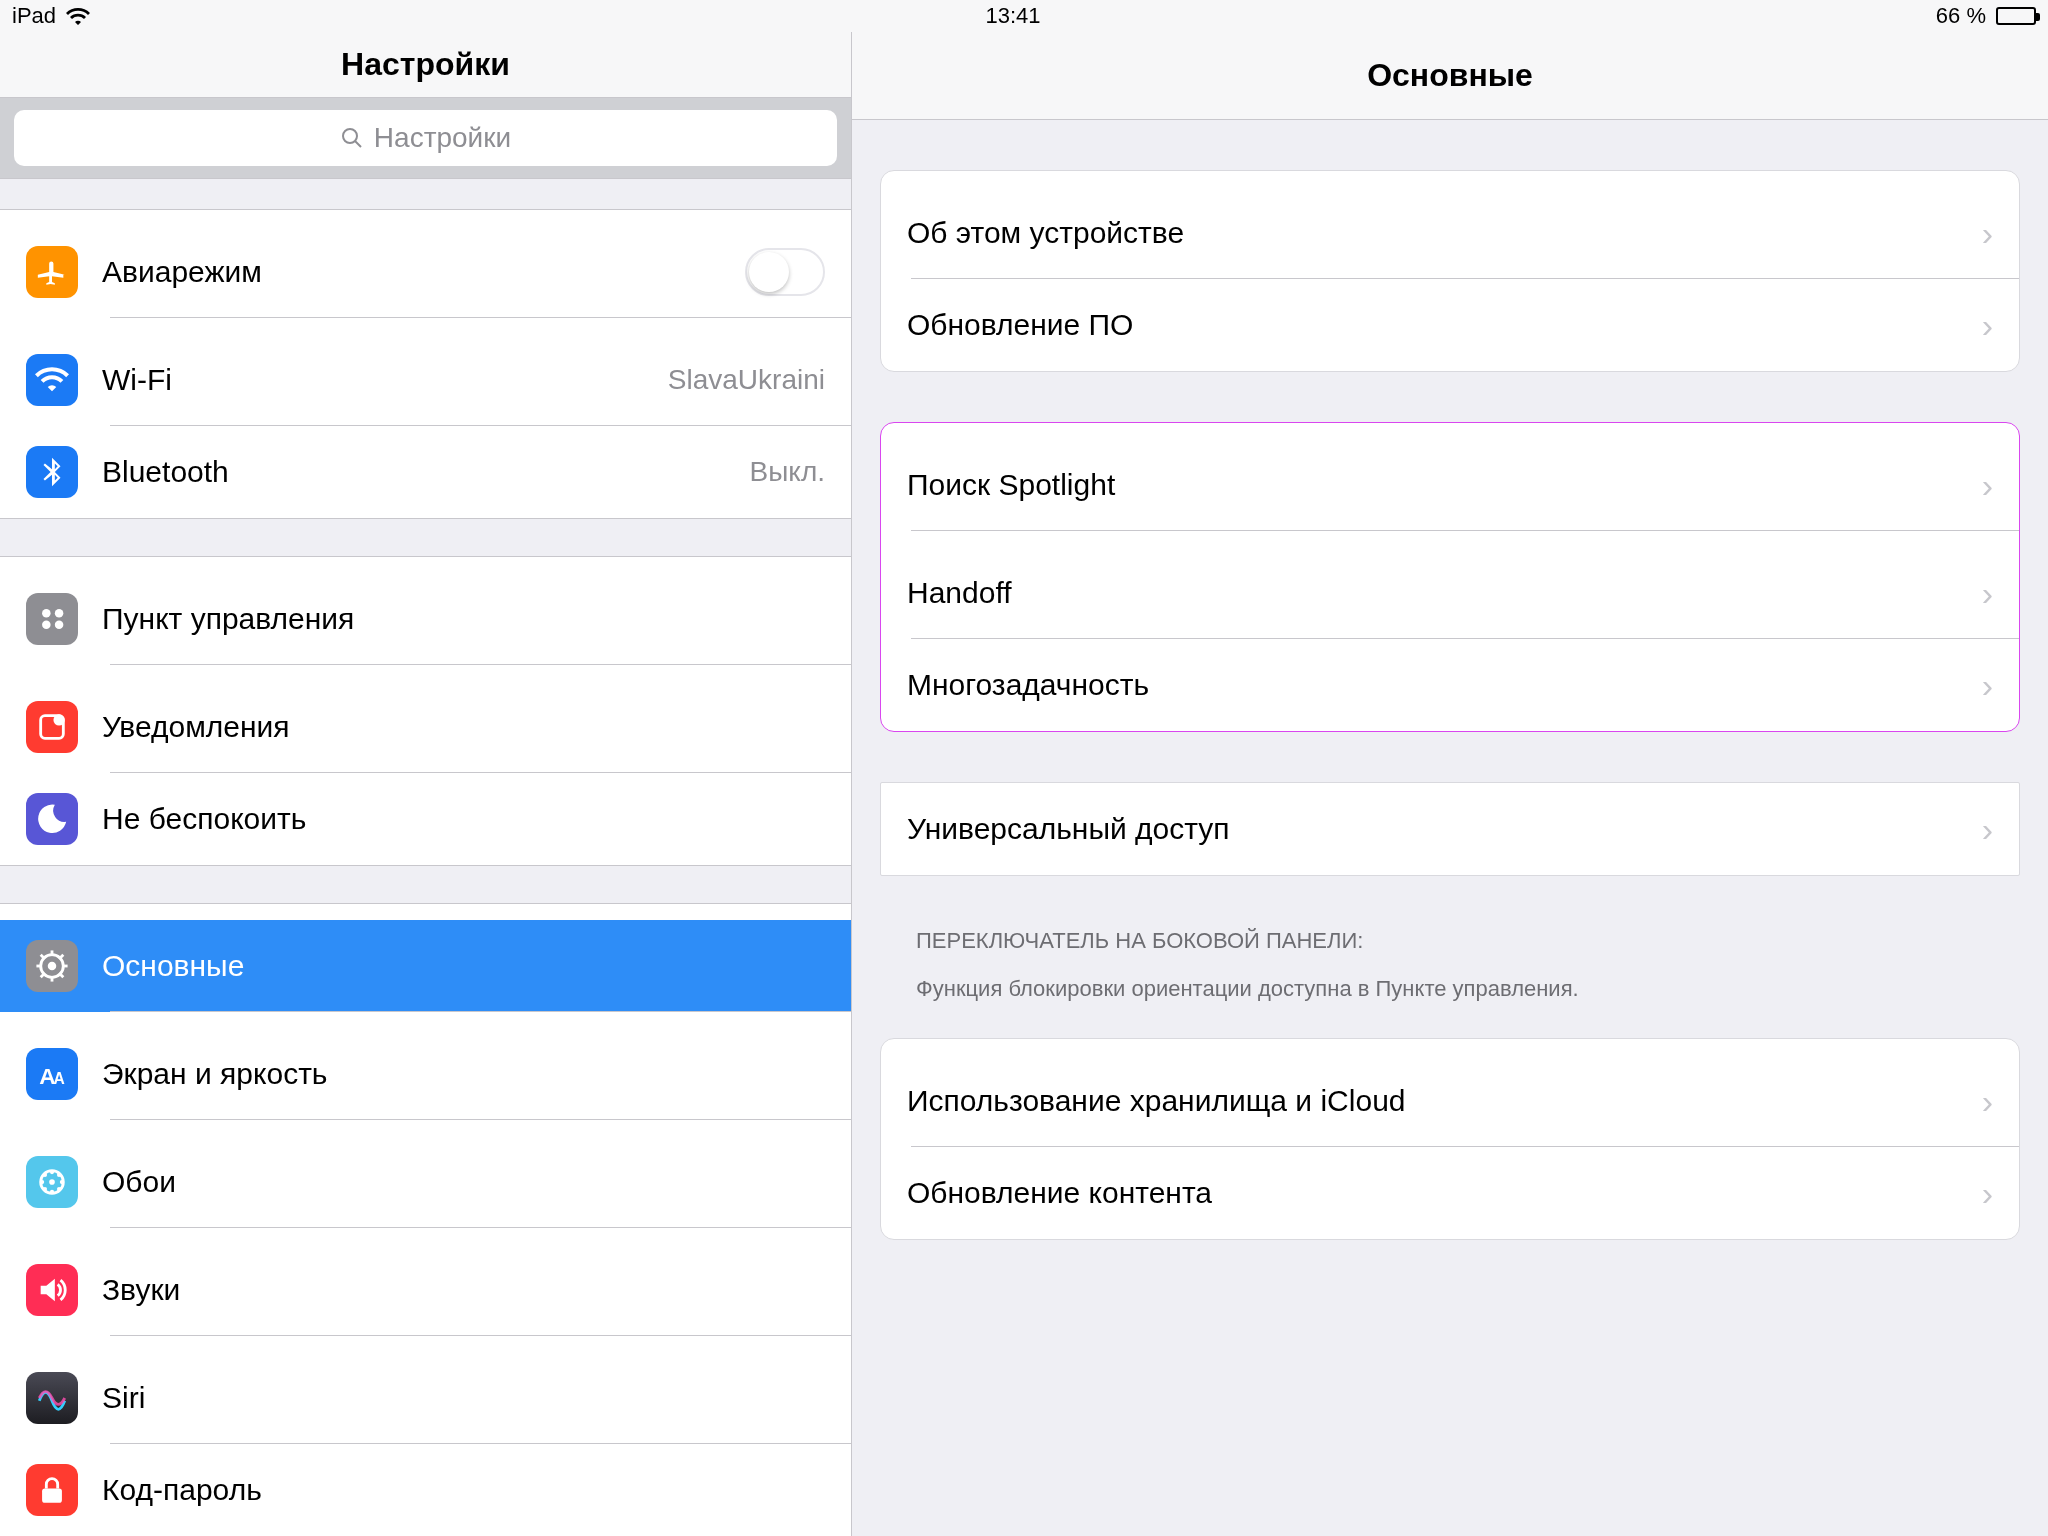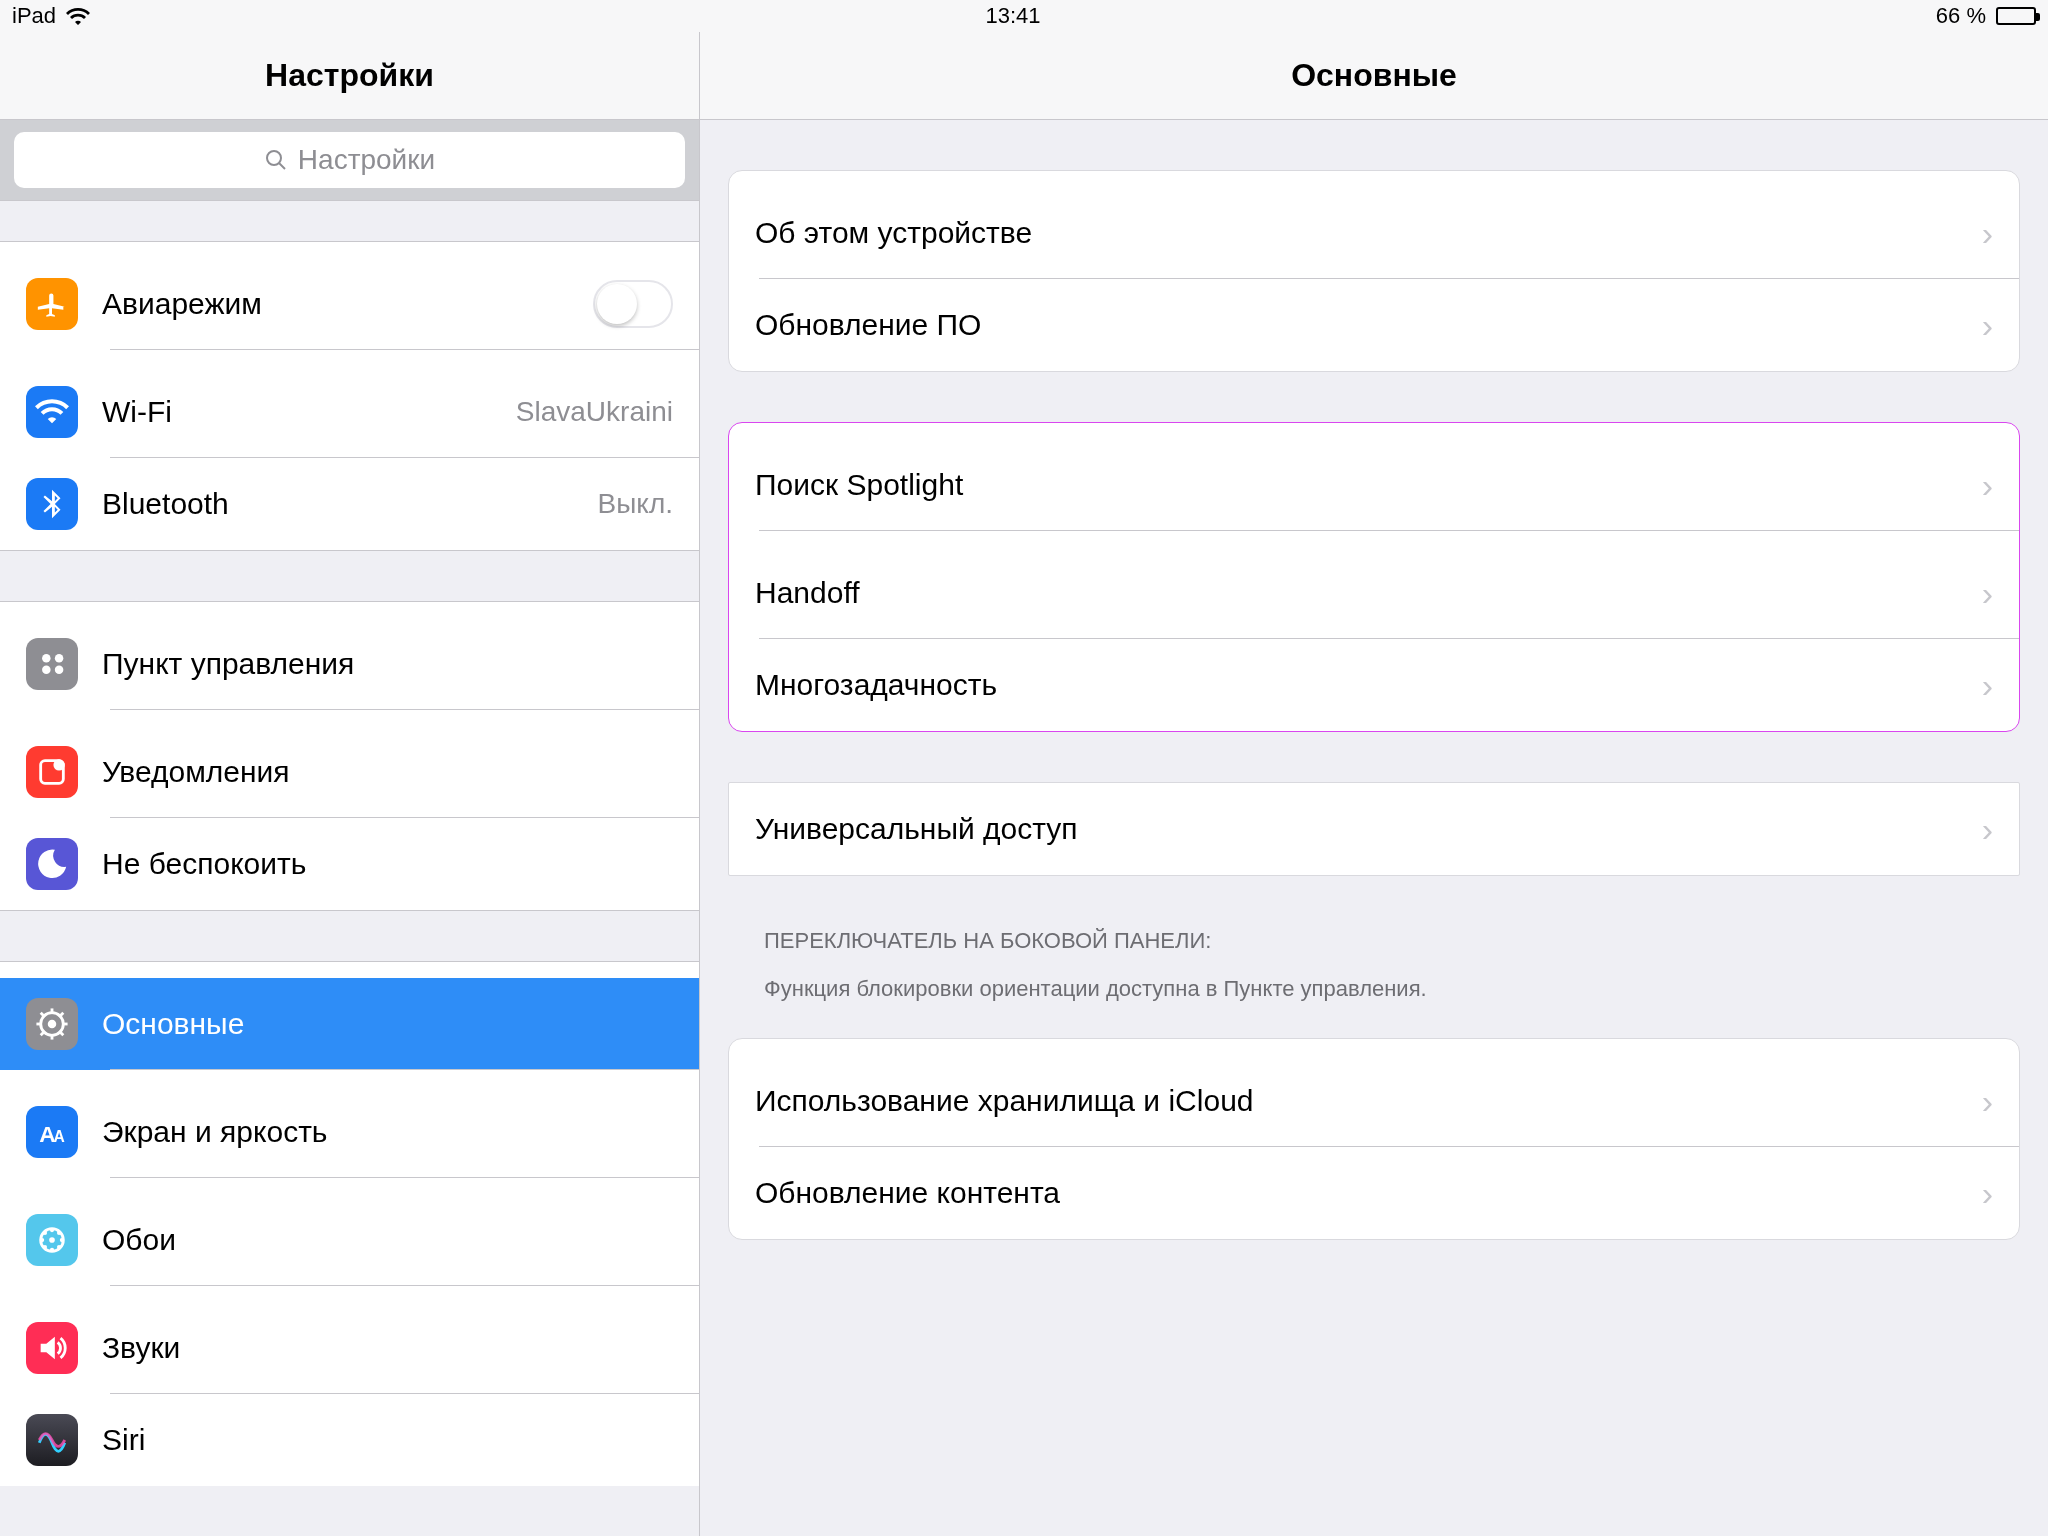--- a/index.html
+++ b/index.html
@@ -26,21 +26,21 @@
   width: 40px; height: 18px; border: 2px solid #000; border-radius: 3px;
   display: inline-block; position: relative; margin-left: 4px;
 }
 .battery-shell::after {
   content: ""; position: absolute; right: -6px; top: 4px; width: 4px; height: 8px;
   background: #000; border-radius: 0 2px 2px 0;
 }
 .battery-fill { height: 100%; background: #000; }
 .main { flex: 1; display: flex; min-height: 0; }
 .sidebar {
-  width: 700px;
+  width: 852px;
   background: #efeff4;
   border-right: 1px solid #c8c7cc;
   display: flex; flex-direction: column;
 }
 .pane {
   flex: 1;
   background: #efeff4;
   display: flex; flex-direction: column;
 }
 .header {
@@ -303,20 +303,29 @@
       </div>
       <div class="row">
         <span class="icon-box" style="background:linear-gradient(180deg,#4a4a55,#1d1d22)">
           <svg class="icon-svg" viewBox="0 0 24 24">
               <path d="M3 14c3-8 6-8 9 0s6 8 9 0" stroke="#31d0ff" stroke-width="2" fill="none"></path>
               <path d="M3 12c3-6 6-6 9 0s6 6 9 0" stroke="#ff4db2" stroke-width="2" fill="none" opacity=".8"></path>
             </svg>
         </span>
         <span class="row-label">Siri</span>
       </div>
+      <div class="row">
+        <span class="icon-box" style="background:#ff3b30">
+          <svg class="icon-svg" viewBox="0 0 24 24">
+              <rect x="5" y="11" width="14" height="10" rx="2" fill="#fff"></rect>
+              <path d="M8 11V8a4 4 0 018 0v3" stroke="#fff" stroke-width="2" fill="none"></path>
+            </svg>
+        </span>
+        <span class="row-label">Код-пароль</span>
+      </div>
     </div>
   </div>
 
   <div class="pane">
     <div class="header">Основные</div>
 
     <div style="padding: 0 28px; flex:1; overflow:hidden; position:relative">
 
       <div class="gap"></div>
       <div class="group" style="border-radius:14px; border:1px solid #d9d9de">

